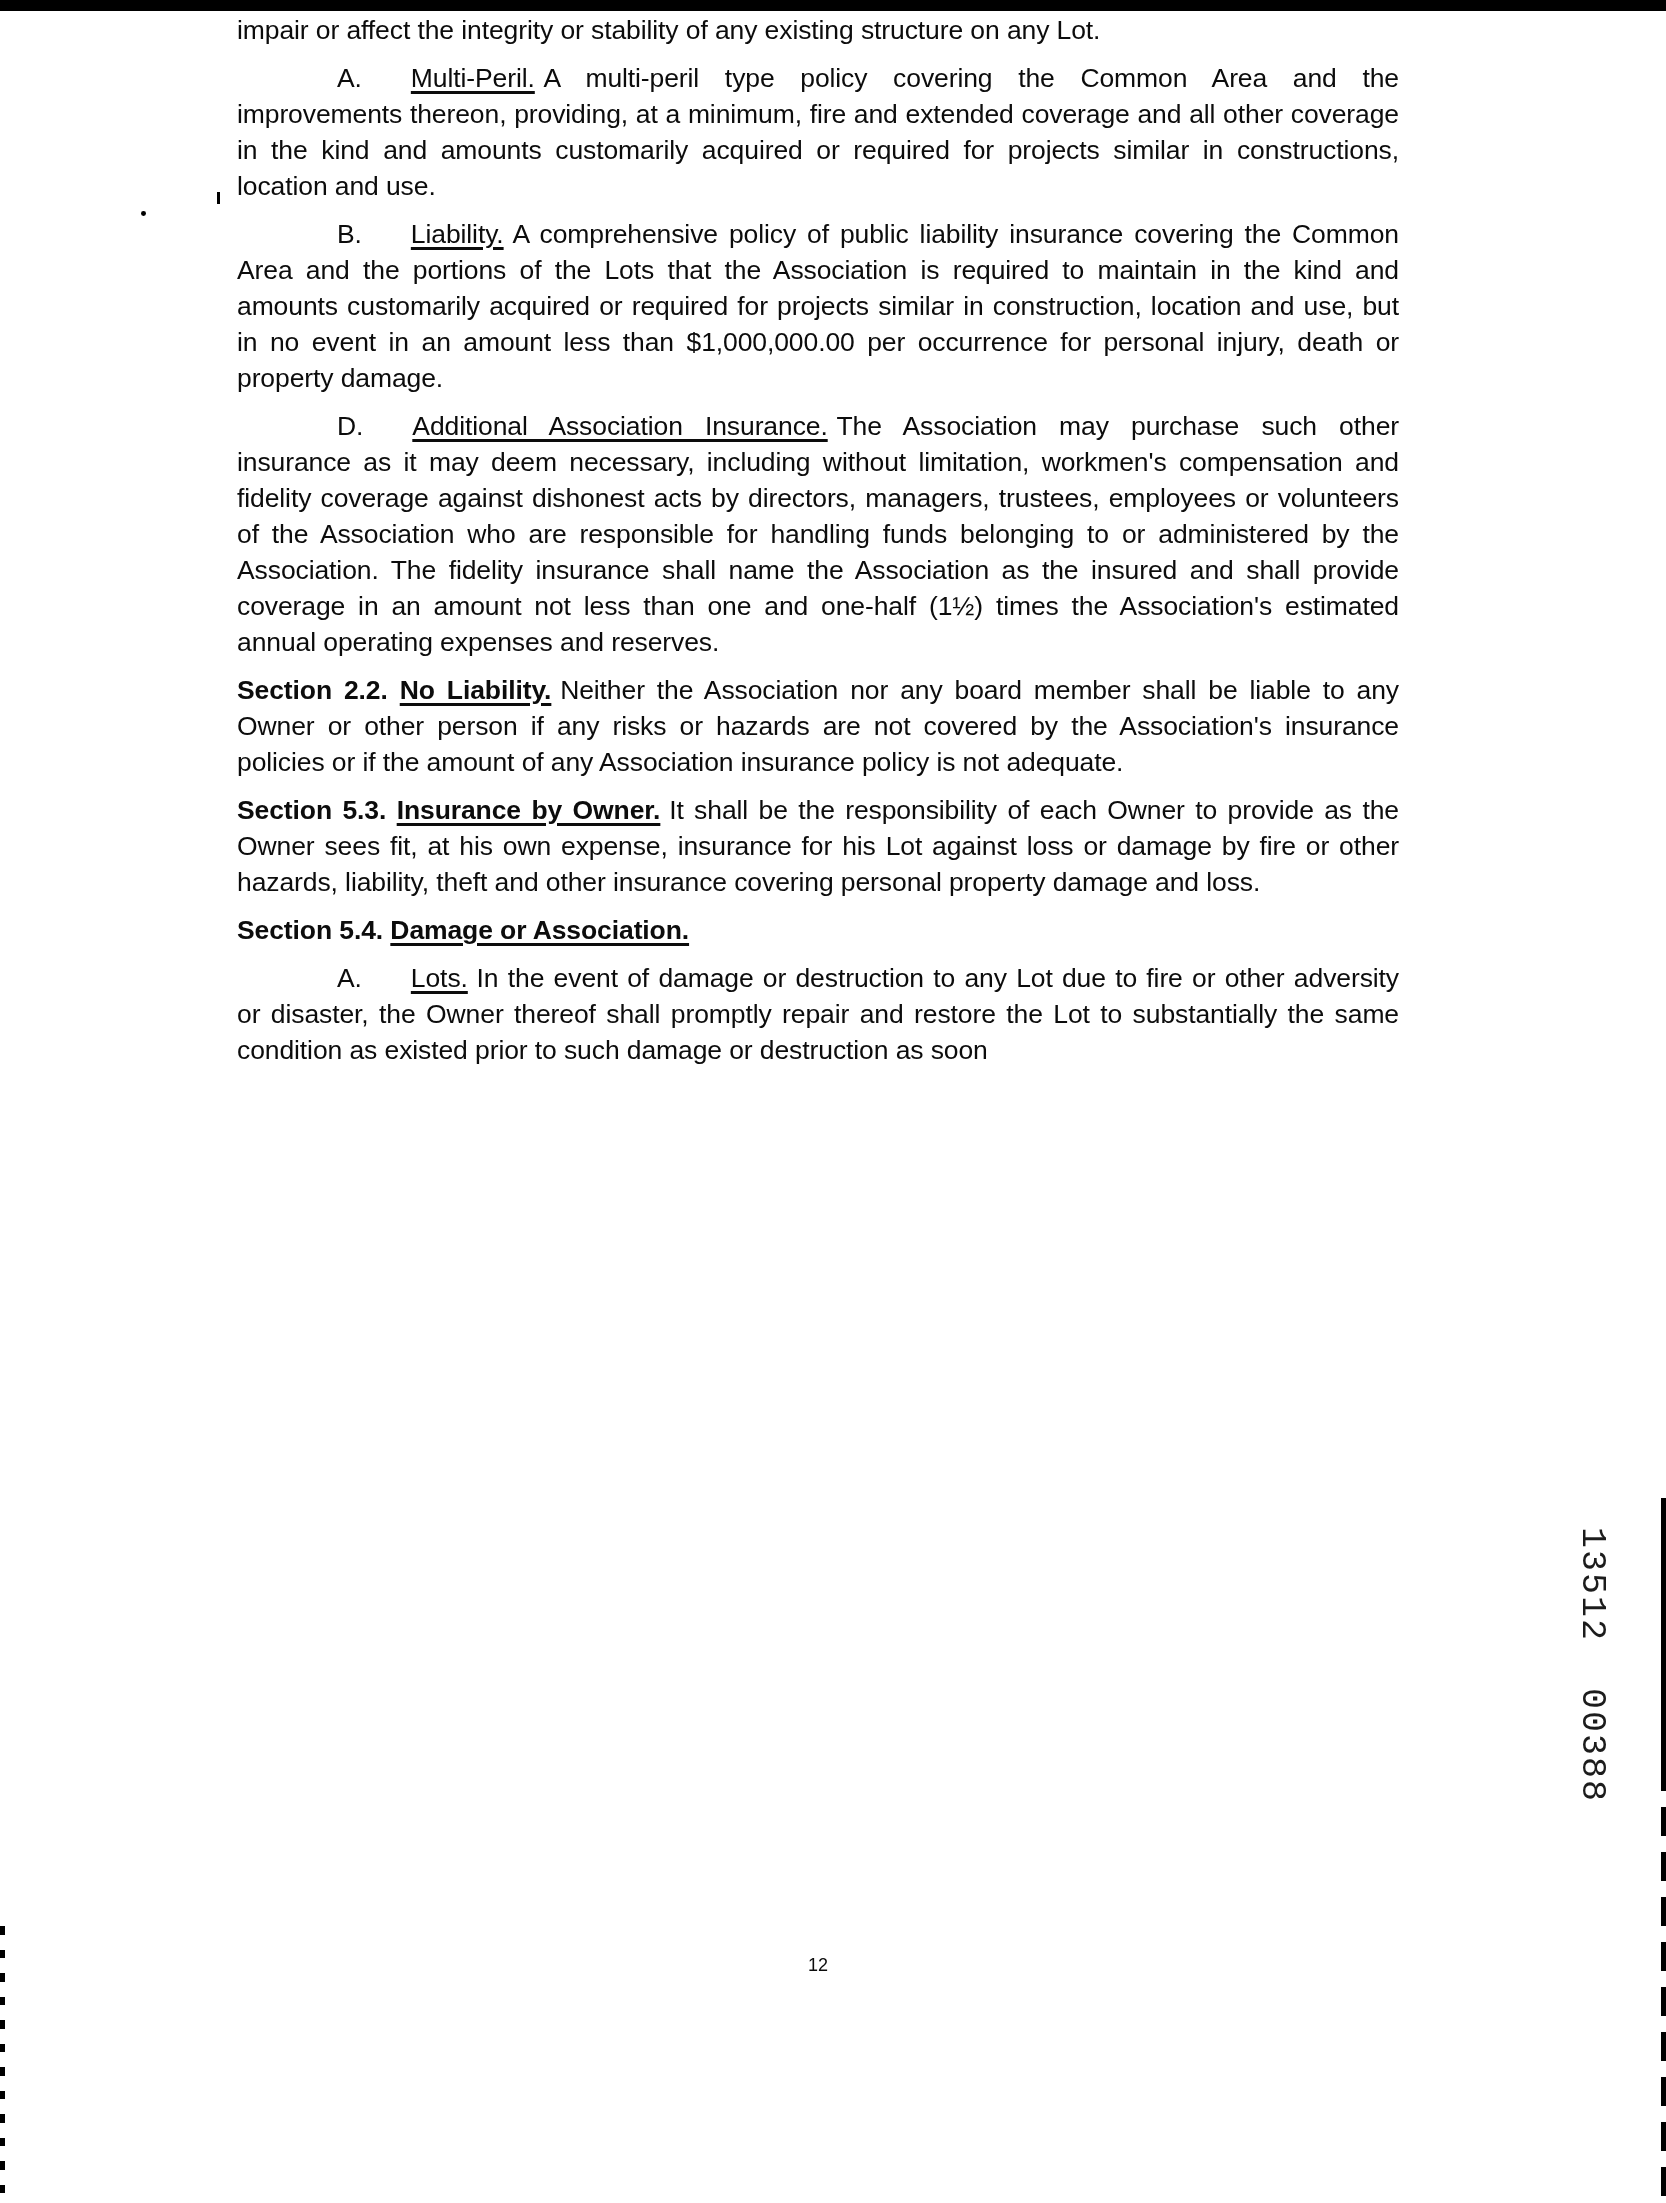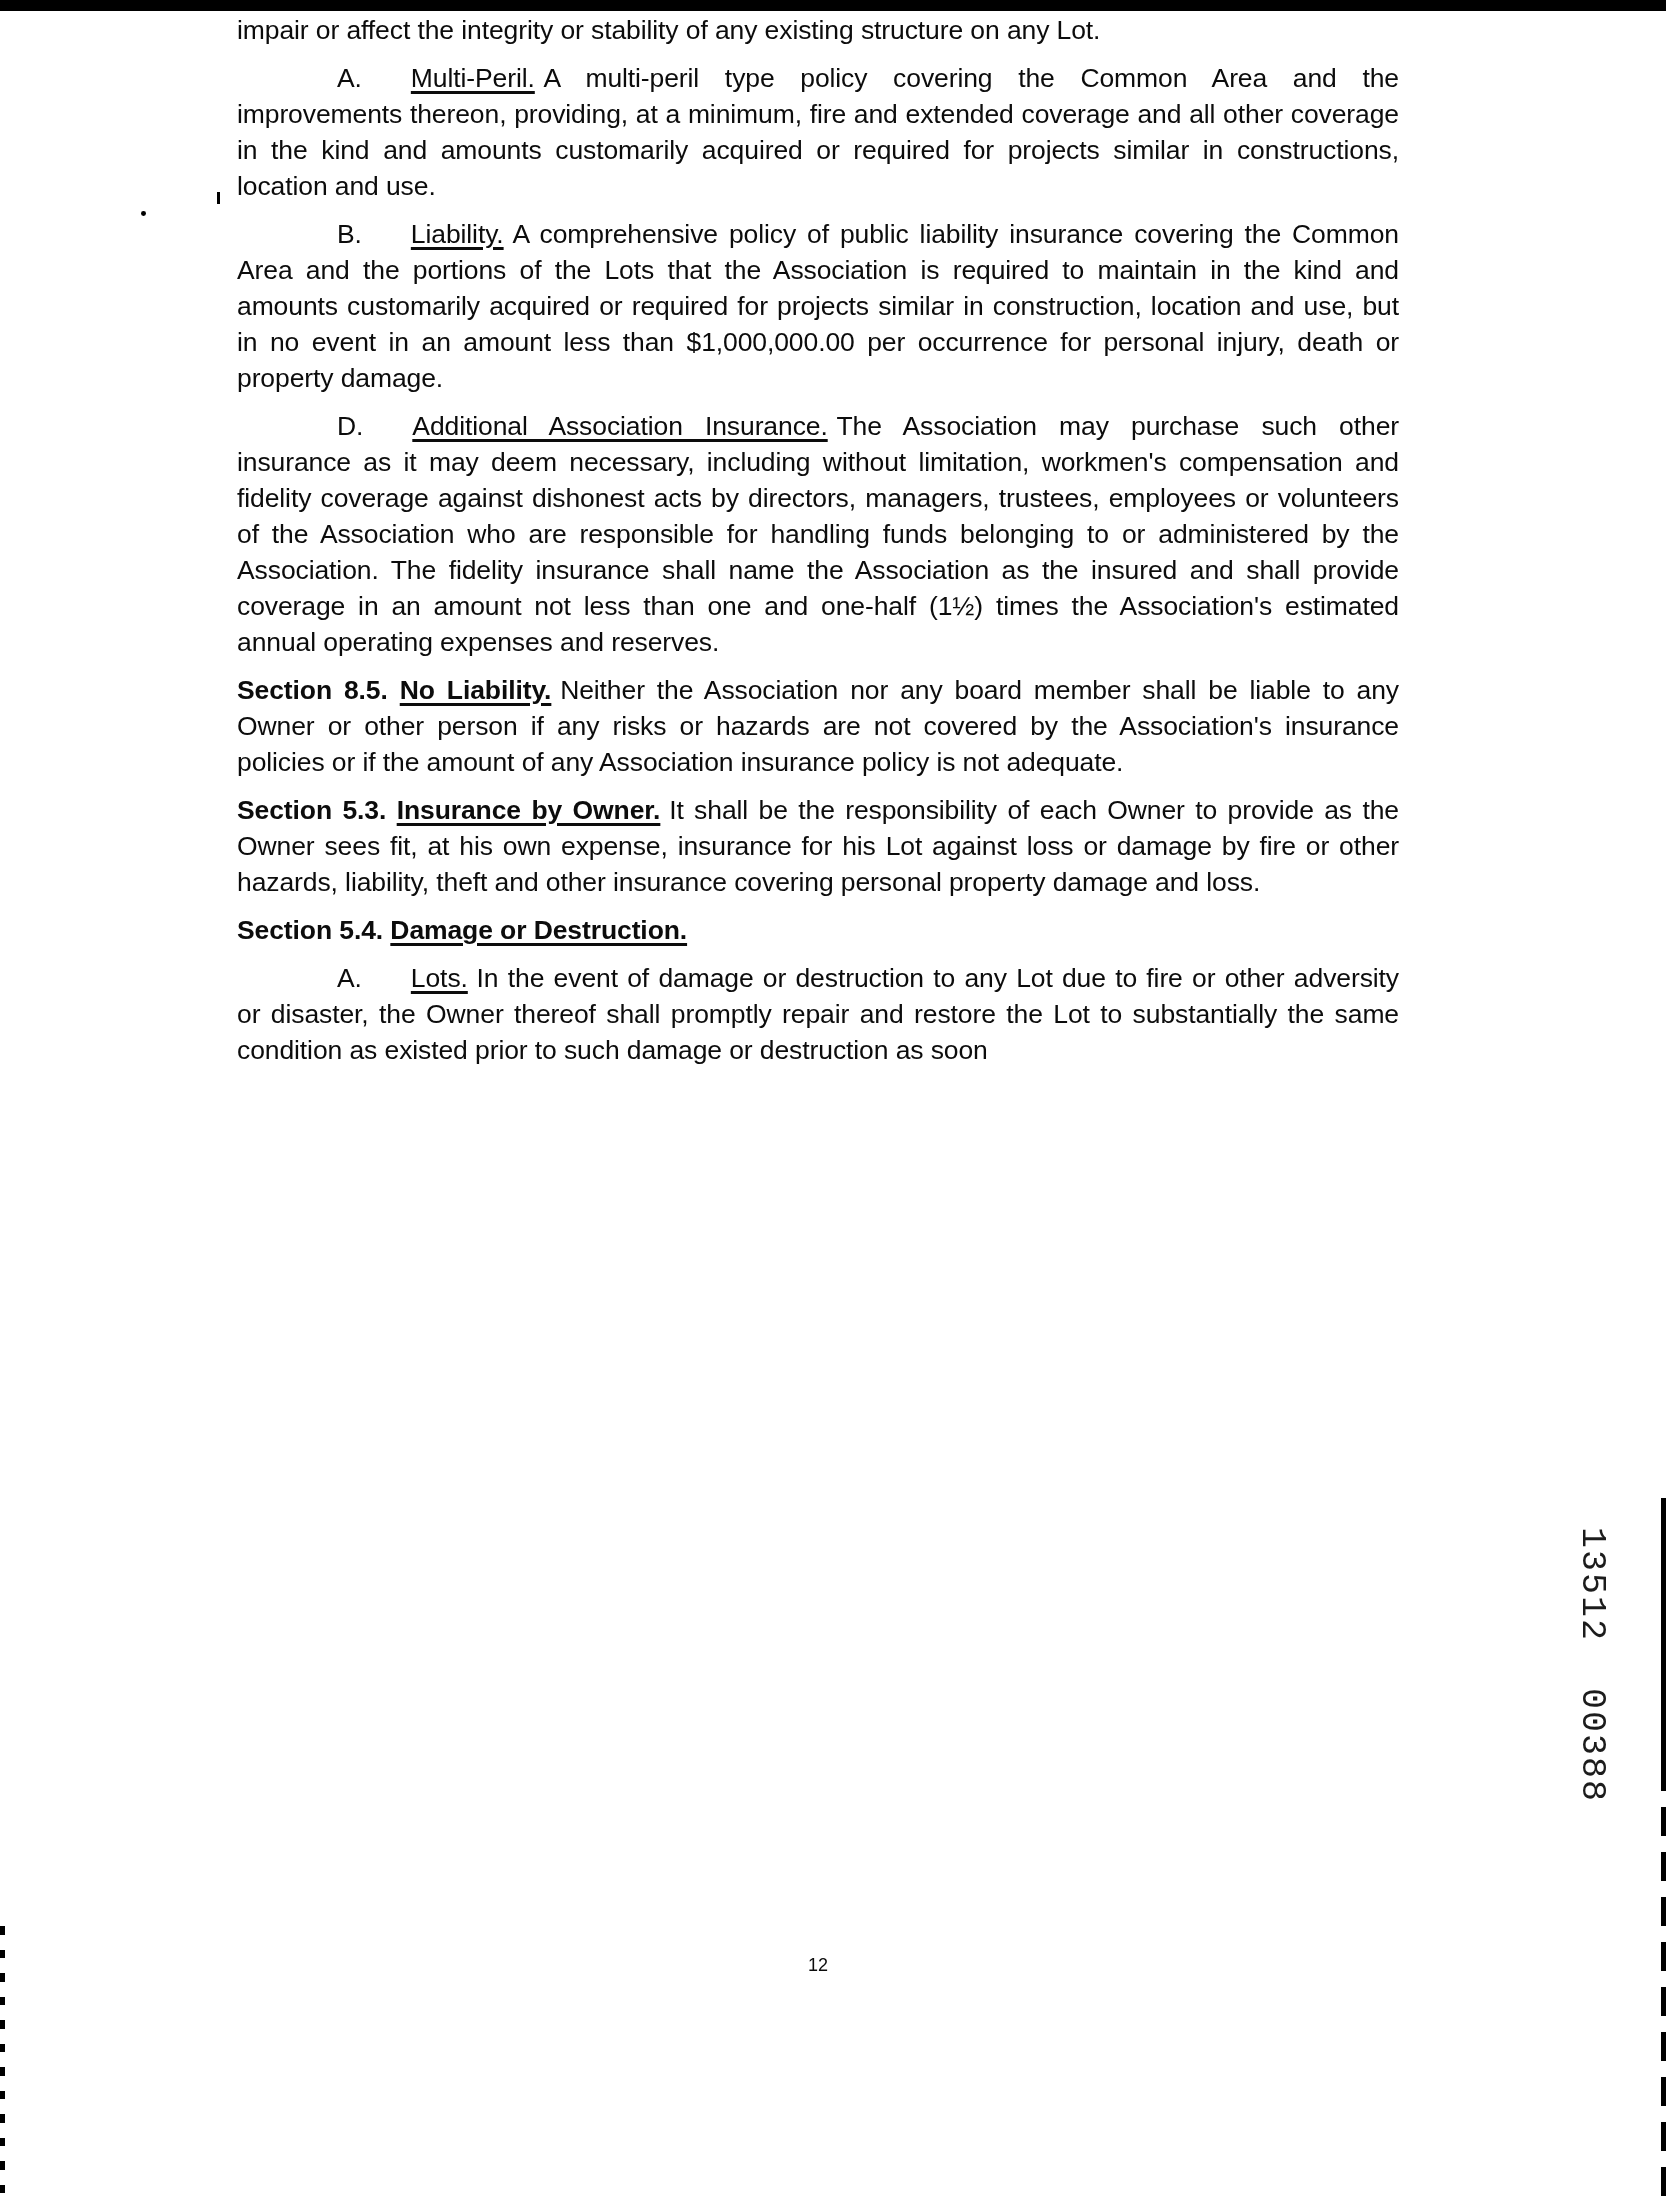--- a/index.html
+++ b/index.html
@@ -63,28 +63,28 @@
 
 
 
     <p class="item mt38"><span>A.</span><span class="tab"></span><span class="u">Multi-Peril.</span><span class="gap">A multi-peril type policy covering the Common Area and the improvements thereon, providing, at a minimum, fire and extended coverage and all other coverage in the kind and amounts customarily acquired or required for projects similar in constructions, location and use.</span></p>
 
     <p class="item mt38"><span>B.</span><span class="tab"></span><span class="u">Liability.</span><span class="gap">A comprehensive policy of public liability insurance covering the Common Area and the portions of the Lots that the Association is required to maintain in the kind and amounts customarily acquired or required for projects similar in construction, location and use, but in no event in an amount less than $1,000,000.00 per occurrence for personal injury, death or property damage.</span></p>
 
 
     <p class="item mt38"><span>D.</span><span class="tab"></span><span class="u">Additional Association Insurance.</span><span class="gap">The Association may purchase such other insurance as it may deem necessary, including without limitation, workmen's compensation and fidelity coverage against dishonest acts by directors, managers, trustees, employees or volunteers of the Association who are responsible for handling funds belonging to or administered by the Association. The fidelity insurance shall name the Association as the insured and shall provide coverage in an amount not less than one and one-half (1½) times the Association's estimated annual operating expenses and reserves.</span></p>
 
-    <p class="mt30"><span class="b">Section 8.5.</span>
+    <p class="mt30"><span class="b">Section 2.2.</span>
       <span class="b u">No Liability.</span><span class="gap">Neither the Association nor any board member shall be liable to any Owner or other person if any risks or hazards are not covered by the Association's insurance policies or if the amount of any Association insurance policy is not adequate.</span></p>
 
     <p class="mt34"><span class="b">Section 5.3.</span>
       <span class="b u">Insurance by Owner.</span><span class="gap">It shall be the responsibility of each Owner to provide as the Owner sees fit, at his own expense, insurance for his Lot against loss or damage by fire or other hazards, liability, theft and other insurance covering personal property damage and loss.</span></p>
 
     <p class="mt34"><span class="b">Section 5.4.</span>
-      <span class="b u">Damage or Destruction.</span></p>
+      <span class="b u">Damage or Association.</span></p>
 
     <p class="item mt30"><span>A.</span><span class="tab"></span><span class="u">Lots.</span><span class="gap">In the event of damage or destruction to any Lot due to fire or other adversity or disaster, the Owner thereof shall promptly repair and restore the Lot to substantially the same condition as existed prior to such damage or destruction as soon</span></p>
 
   </div>
 
   <div class="pagenum">12</div>
 
   <div class="docket">13512  00388</div>
 
   <div class="edge-right-solid"></div>

